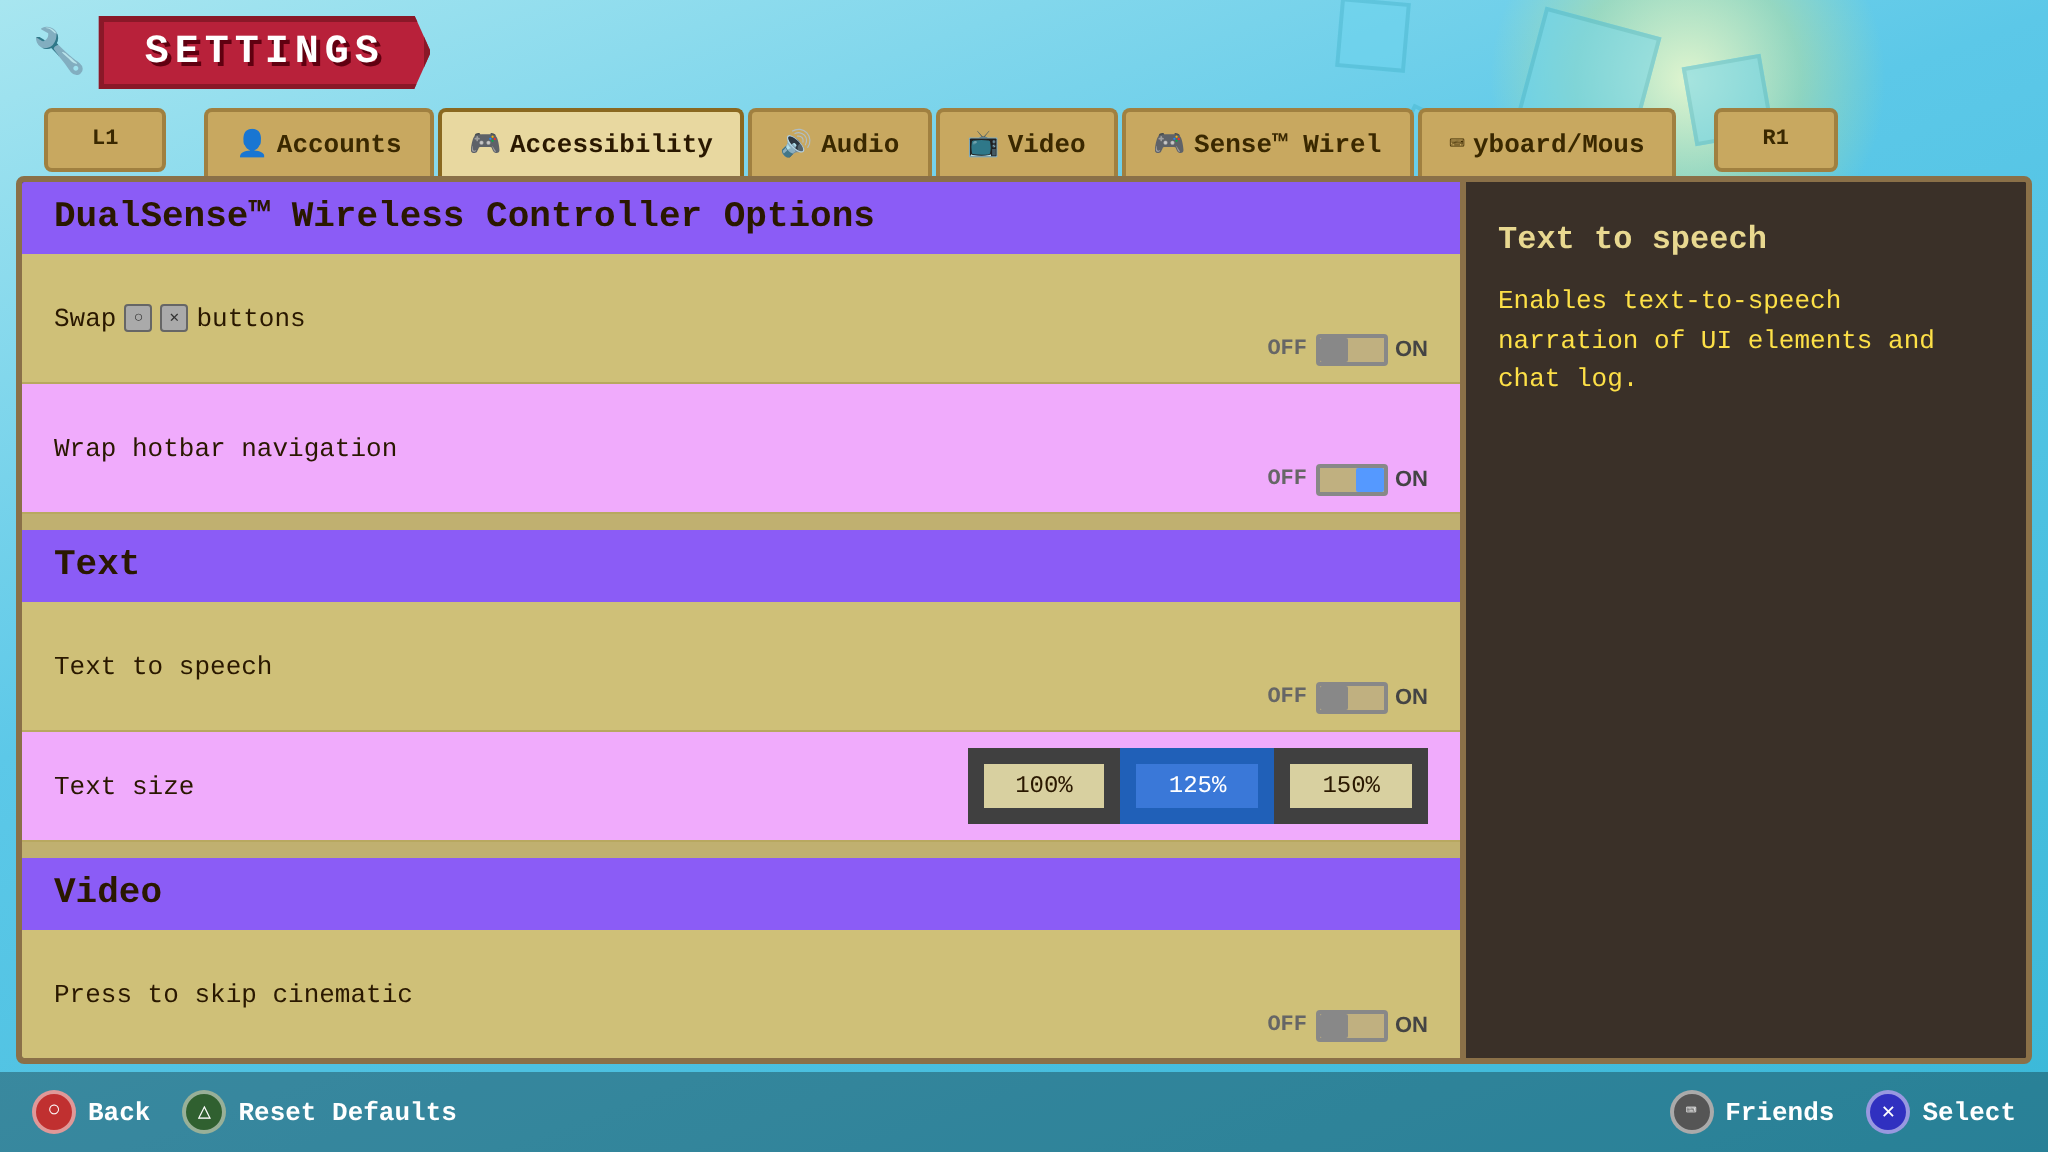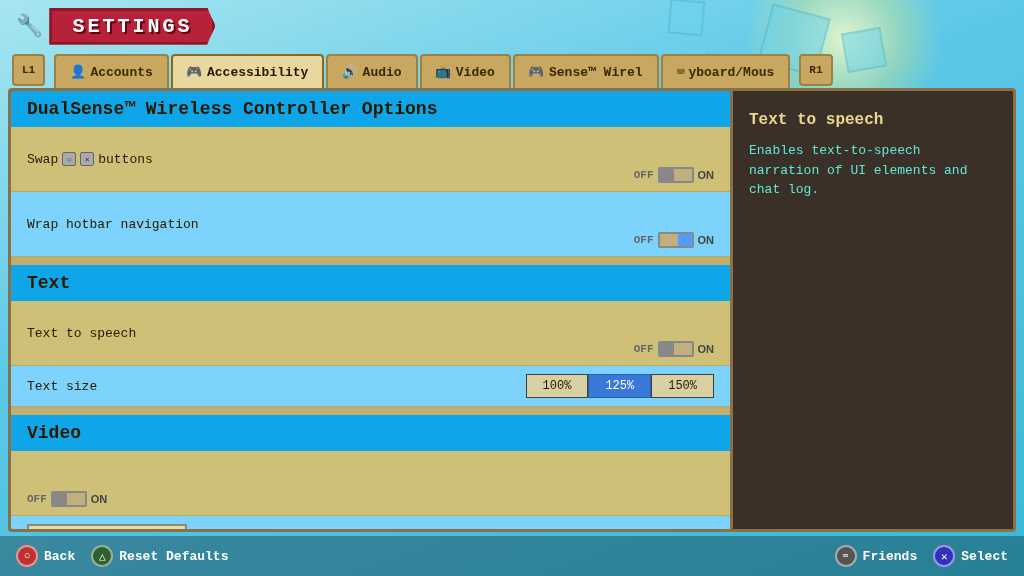--- a/index.html
+++ b/index.html
@@ -81,28 +81,28 @@
       align-items: stretch;
       padding: 0 4px;
       height: 36px;
       background: transparent;
     }
 
     .tab-nav-btn {
       background: #c8a860;
       border: 2px solid #a08040;
       border-radius: 4px;
-      padding: 2px 8px;
+      padding: 2px 22px;
       font-size: 11px;
       font-weight: bold;
       color: #3a2800;
       display: flex;
       align-items: center;
       cursor: pointer;
-      margin: 2px 8px;
+      margin: 2px 18px;
       font-family: 'Courier New', monospace;
     }
 
     .tab {
       display: flex;
       align-items: center;
       padding: 4px 14px;
       border: 2px solid #a08040;
       border-bottom: none;
       font-size: 13px;
@@ -147,34 +147,34 @@
       border-right: 3px solid #8a7048;
       padding: 0;
       overflow-y: auto;
     }
 
     .section {
       padding: 0;
     }
 
     .section-header {
-      background: #0ea5e9;
+      background: #8b5cf6;
       padding: 8px 16px;
       font-size: 18px;
       font-weight: bold;
       color: #2a1800;
       font-family: 'Courier New', monospace;
     }
 
     .setting-row {
       display: flex;
       align-items: center;
       justify-content: space-between;
       padding: 8px 16px;
-      background: #7dd3fc;
+      background: #f0abfc;
       border-bottom: 1px solid #b8a860;
       min-height: 36px;
     }
 
     .setting-row:nth-child(even) {
       background: #cfc078;
     }
 
     .setting-label {
       font-size: 13px;
@@ -246,21 +246,21 @@
     }
 
     
     .text-size-group {
       display: flex;
       gap: 0;
     }
 
     .size-btn {
       padding: 4px 16px;
-      border: 1px solid #404040;
+      border: 8px solid #404040;
       background: #d8d0a0;
       font-size: 12px;
       font-family: 'Courier New', monospace;
       cursor: pointer;
       color: #2a1800;
     }
 
     .size-btn.selected {
       background: #3a78d8;
       color: #fff;
@@ -297,21 +297,21 @@
     .help-title {
       font-size: 16px;
       font-weight: bold;
       color: #e8d890;
       font-family: 'Courier New', monospace;
       margin-bottom: 12px;
     }
 
     .help-text {
       font-size: 13px;
-      color: #5eead4;
+      color: #fde047;
       font-family: 'Courier New', monospace;
       line-height: 1.5;
     }
 
     
     .bottom-bar {
       height: 40px;
       background: rgba(0,0,0,0.3);
       display: flex;
       align-items: center;
@@ -489,20 +489,23 @@
           </div>
         </div>
       </div>
 
       <div style="height:8px;background:#c0b070;"></div>
 
       <div class="section">
         <div class="section-header">Video</div>
 
         <div class="setting-row">
+          <div class="setting-label">
+            <span>Press to skip cinematic</span>
+          </div>
           <div class="toggle-group">
             <span class="toggle-label-off">OFF</span>
             <div class="toggle-switch">
               <div class="knob"></div>
             </div>
             <span class="toggle-label-on">ON</span>
           </div>
         </div>
 
         <div class="setting-row">

